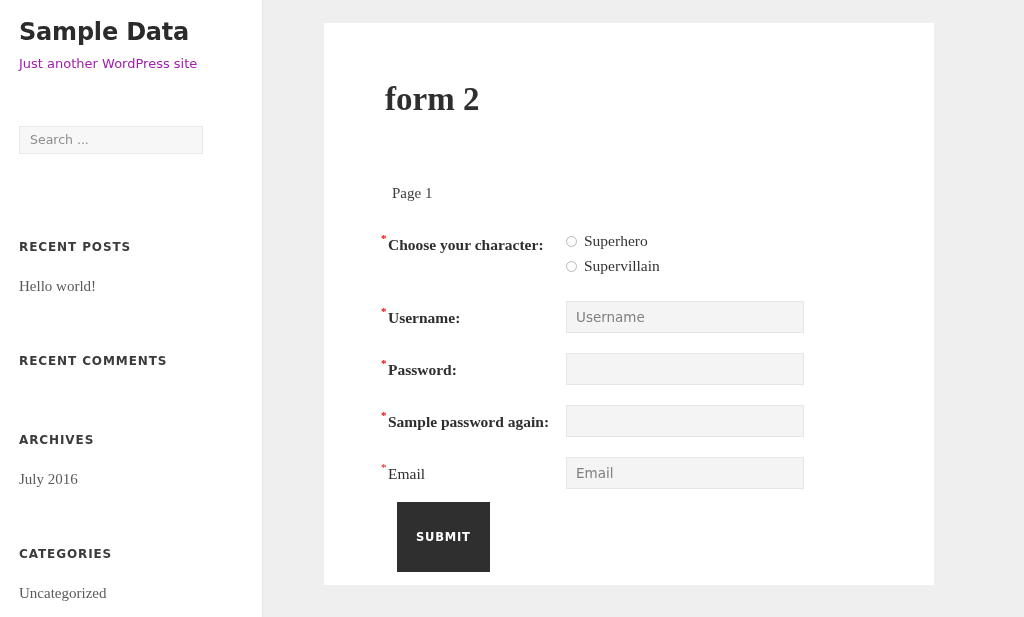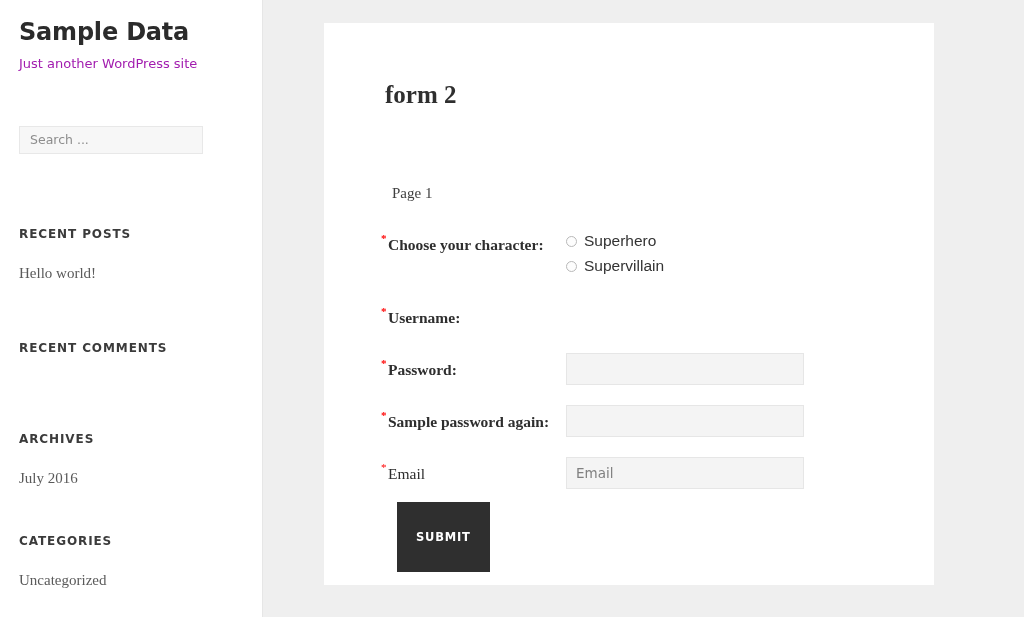--- a/index.html
+++ b/index.html
@@ -57,21 +57,21 @@
     background: #f7f7f7;
     border: 1px solid #e8e8e8;
     padding: 0 10px;
     font-family: "DejaVu Sans", sans-serif;
     font-size: 12.5px;
     color: #b91c1c;
     outline: none;
   }
   .search-input::placeholder { color: #8d8d8d; opacity: 1; }
 
-  .widget { margin-top: 4px; }
+  .widget { margin-top: 17px; }
   .widget-title {
     font-family: "DejaVu Sans", sans-serif;
     font-size: 12px;
     font-weight: bold;
     letter-spacing: 0.9px;
     color: #3b3b3b;
     text-transform: uppercase;
     margin: 0;
   }
   .widget-list {
@@ -83,38 +83,38 @@
   .widget-link {
     font-family: "Liberation Serif", serif;
     font-size: 15px;
     color: #5a5a5a;
     text-decoration: none;
     line-height: 1.5;
   }
   .w-recent-posts { position: absolute; left: 19px; top: 223px; }
   .w-recent-posts .widget-list { margin-top: 21px; }
   .w-recent-comments { position: absolute; left: 19px; top: 337px; }
-  .w-archives { position: absolute; left: 19px; top: 428px; }
+  .w-archives { position: absolute; left: 19px; top: 416px; }
   .w-archives .widget-list { margin-top: 21px; }
   .w-categories { position: absolute; left: 19px; top: 530px; }
   .w-categories .widget-list { margin-top: 21px; }
 
   
   .content-card {
     position: absolute;
     left: 324px;
     top: 23px;
     width: 610px;
     height: 562px;
     background: #ffffff;
     box-sizing: border-box;
   }
   .form-title {
     font-family: "Liberation Serif", serif;
-    font-size: 25px;
+    font-size: 33px;
     font-weight: bold;
     color: #2f2f2f;
     margin: 0;
     position: absolute;
     left: 61px;
     top: 57px;
     line-height: 1.2;
   }
   .page-label {
     position: absolute;
@@ -184,21 +184,21 @@
     width: 11px;
     height: 11px;
     border-radius: 50%;
     border: 1px solid #b9b9b9;
     background: #fdfdfd;
     box-sizing: border-box;
     margin-right: 7px;
     flex-shrink: 0;
   }
   .radio-label {
-    font-family: Liberation Sans, sans-serif;
+    font-family: Liberation Serif, serif;
     font-size: 15.5px;
     color: #333;
     line-height: 1.45;
   }
 
   .submit-row {
     position: absolute;
     left: 73px;
     top: 274px;
   }
@@ -284,20 +284,23 @@
             </label>
           </div>
         </div>
       </div>
 
       <div class="form-row">
         <div class="form-label">
           <span class="req">*</span>
           <span>Username:</span>
         </div>
+        <div class="form-field">
+          <input class="text-input" type="text" placeholder="Username" style="">
+        </div>
       </div>
 
       <div class="form-row">
         <div class="form-label">
           <span class="req">*</span>
           <span>Password:</span>
         </div>
         <div class="form-field">
           <input class="text-input" type="password" placeholder="" style="">
         </div>

